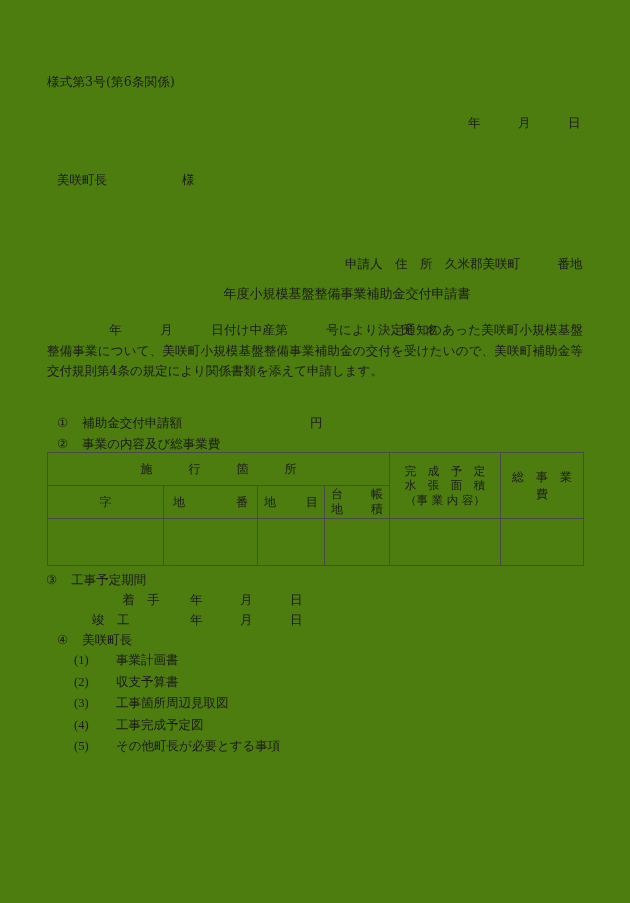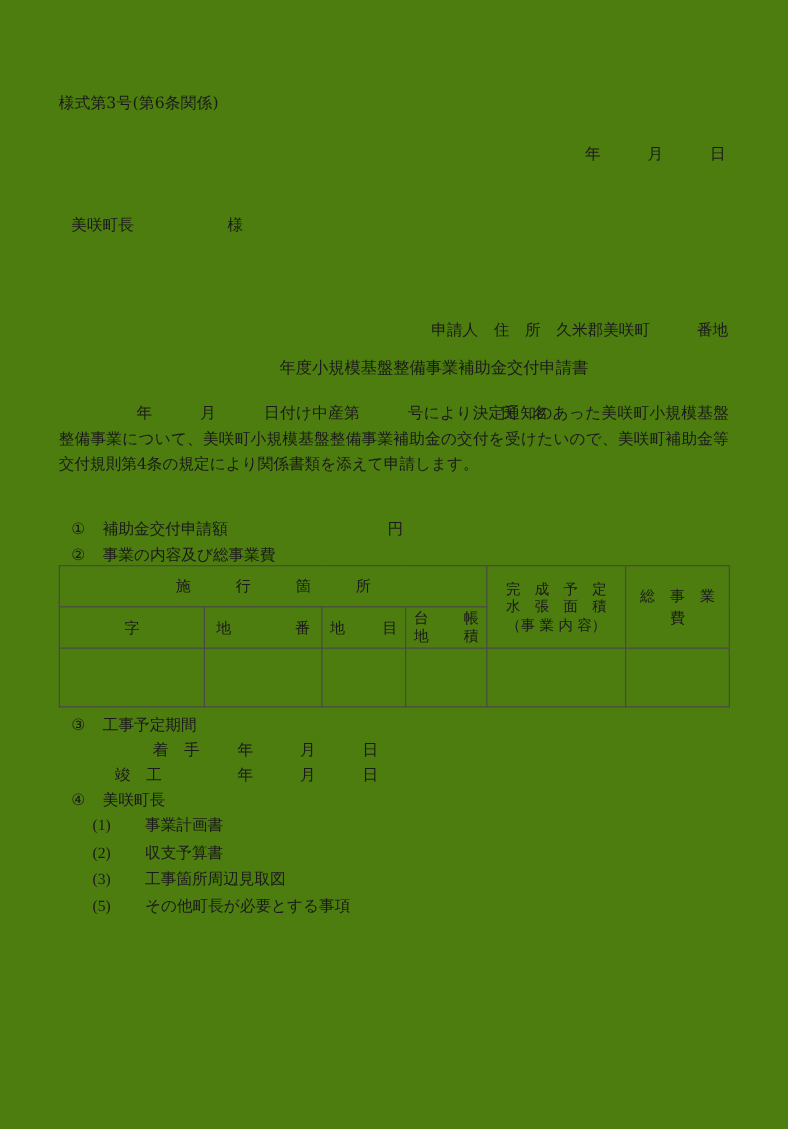--- a/index.html
+++ b/index.html
@@ -63,21 +63,21 @@
     white-space: normal;
   }
   .body-para .indent { display: inline-block; width: 62px; }
 
   .item-1 { left: 57px; top: 415px; font-size: 12.5px; }
   .item-1 .lbl-gap { display: inline-block; width: 14px; }
   .yen { position: absolute; left: 310px; top: 415px; font-size: 12.5px; }
   .item-2 { left: 57px; top: 436px; font-size: 12.5px; }
   .item-2 .lbl-gap { display: inline-block; width: 14px; }
 
-  .item-3 { left: 57px; top: 572px; font-size: 12.5px; text-align: center; }
+  .item-3 { left: 46px; top: 572px; font-size: 12.5px; text-align: center; }
   .item-3 .lbl-gap { display: inline-block; width: 14px; }
   .period-row { position: absolute; font-size: 12.5px; }
   .period-row.start { left: 92px; top: 592px; text-align: center; }
   .period-row.end   { left: 92px; top: 612px; }
   .period-row .pname { display: inline-block; width: 98px; }
 
   .item-4 { left: 57px; top: 632px; font-size: 12.5px; }
   .item-4 .lbl-gap { display: inline-block; width: 14px; }
   .attach-list {
     position: absolute;
@@ -218,16 +218,17 @@
   <div class="period-row start"><span class="pname">着　手</span><span>年　　　月　　　日</span></div>
 
   <div class="period-row end"><span class="pname">竣　工</span><span>年　　　月　　　日</span></div>
 
   <div class="abs item-4"><span>④</span><span class="lbl-gap"></span><span>美咲町長</span></div>
 
   <div class="attach-list">
     <div class="attach-item"><span class="num">(1)</span><span>事業計画書</span></div>
     <div class="attach-item"><span class="num">(2)</span><span>収支予算書</span></div>
     <div class="attach-item"><span class="num">(3)</span><span>工事箇所周辺見取図</span></div>
+    <div class="attach-item"><span class="num">(4)</span><span>工事完成予定図</span></div>
     <div class="attach-item"><span class="num">(5)</span><span>その他町長が必要とする事項</span></div>
   </div>
 
 </div>
 
 </body></html>

